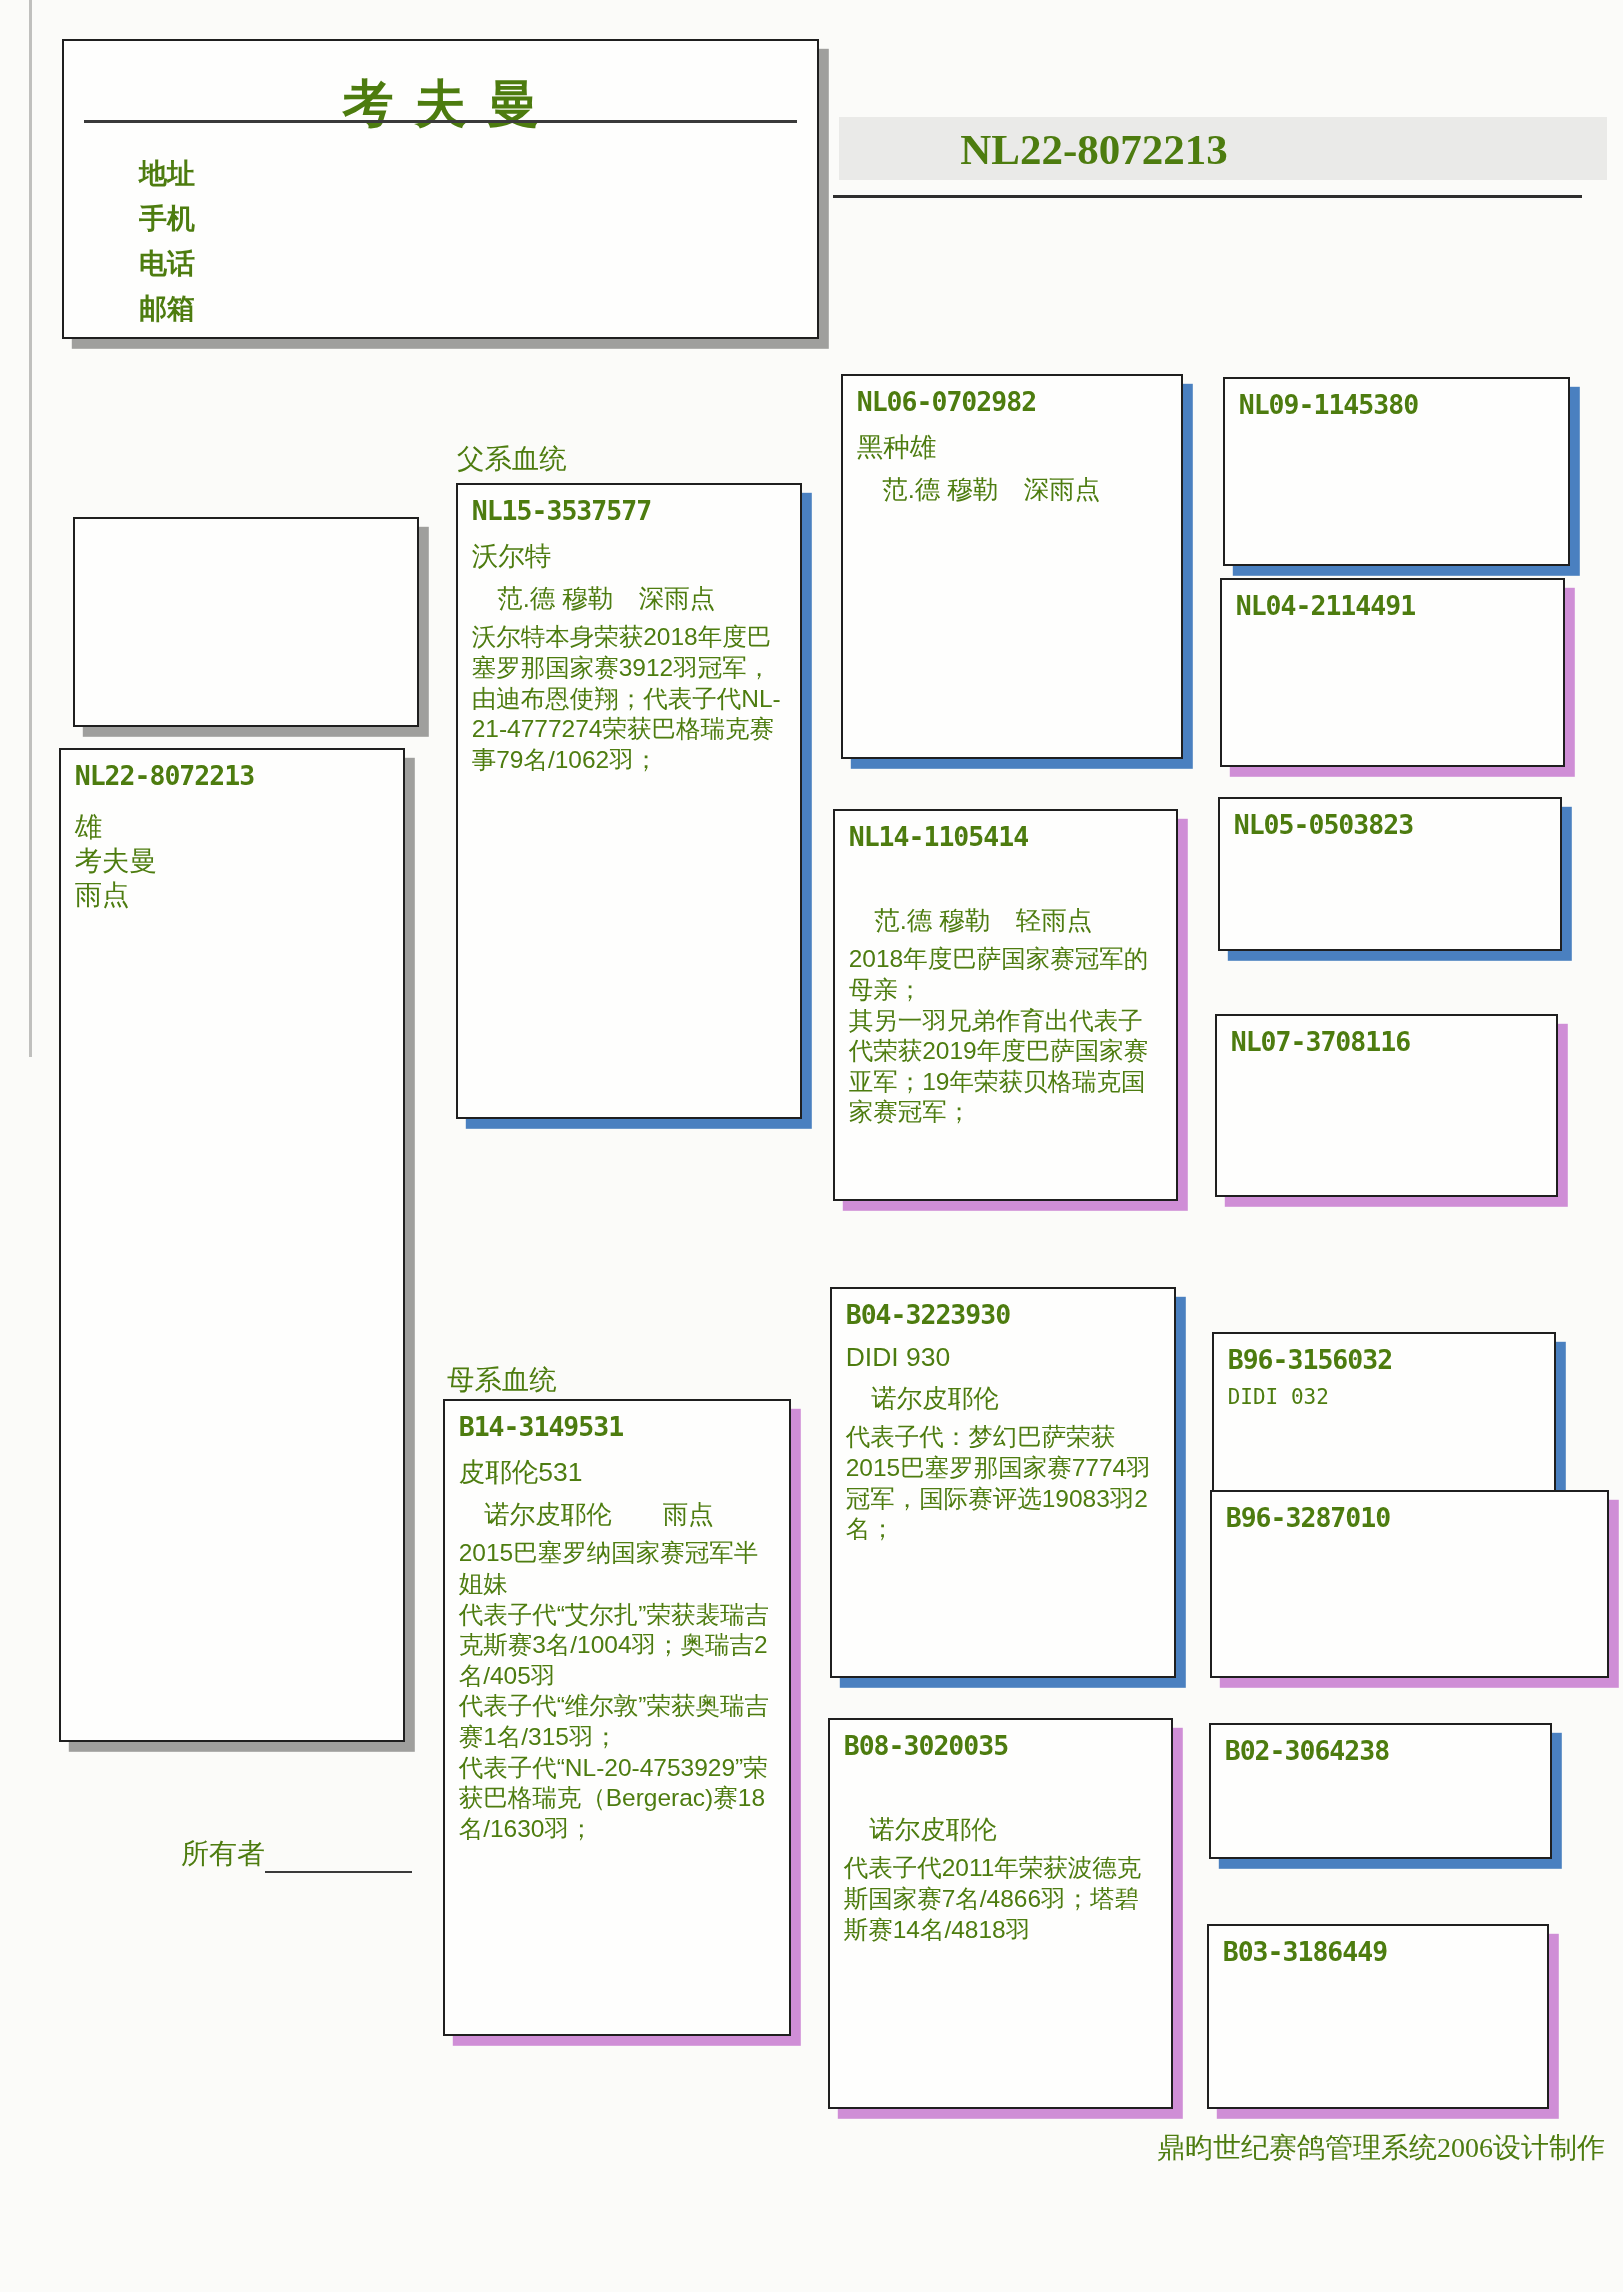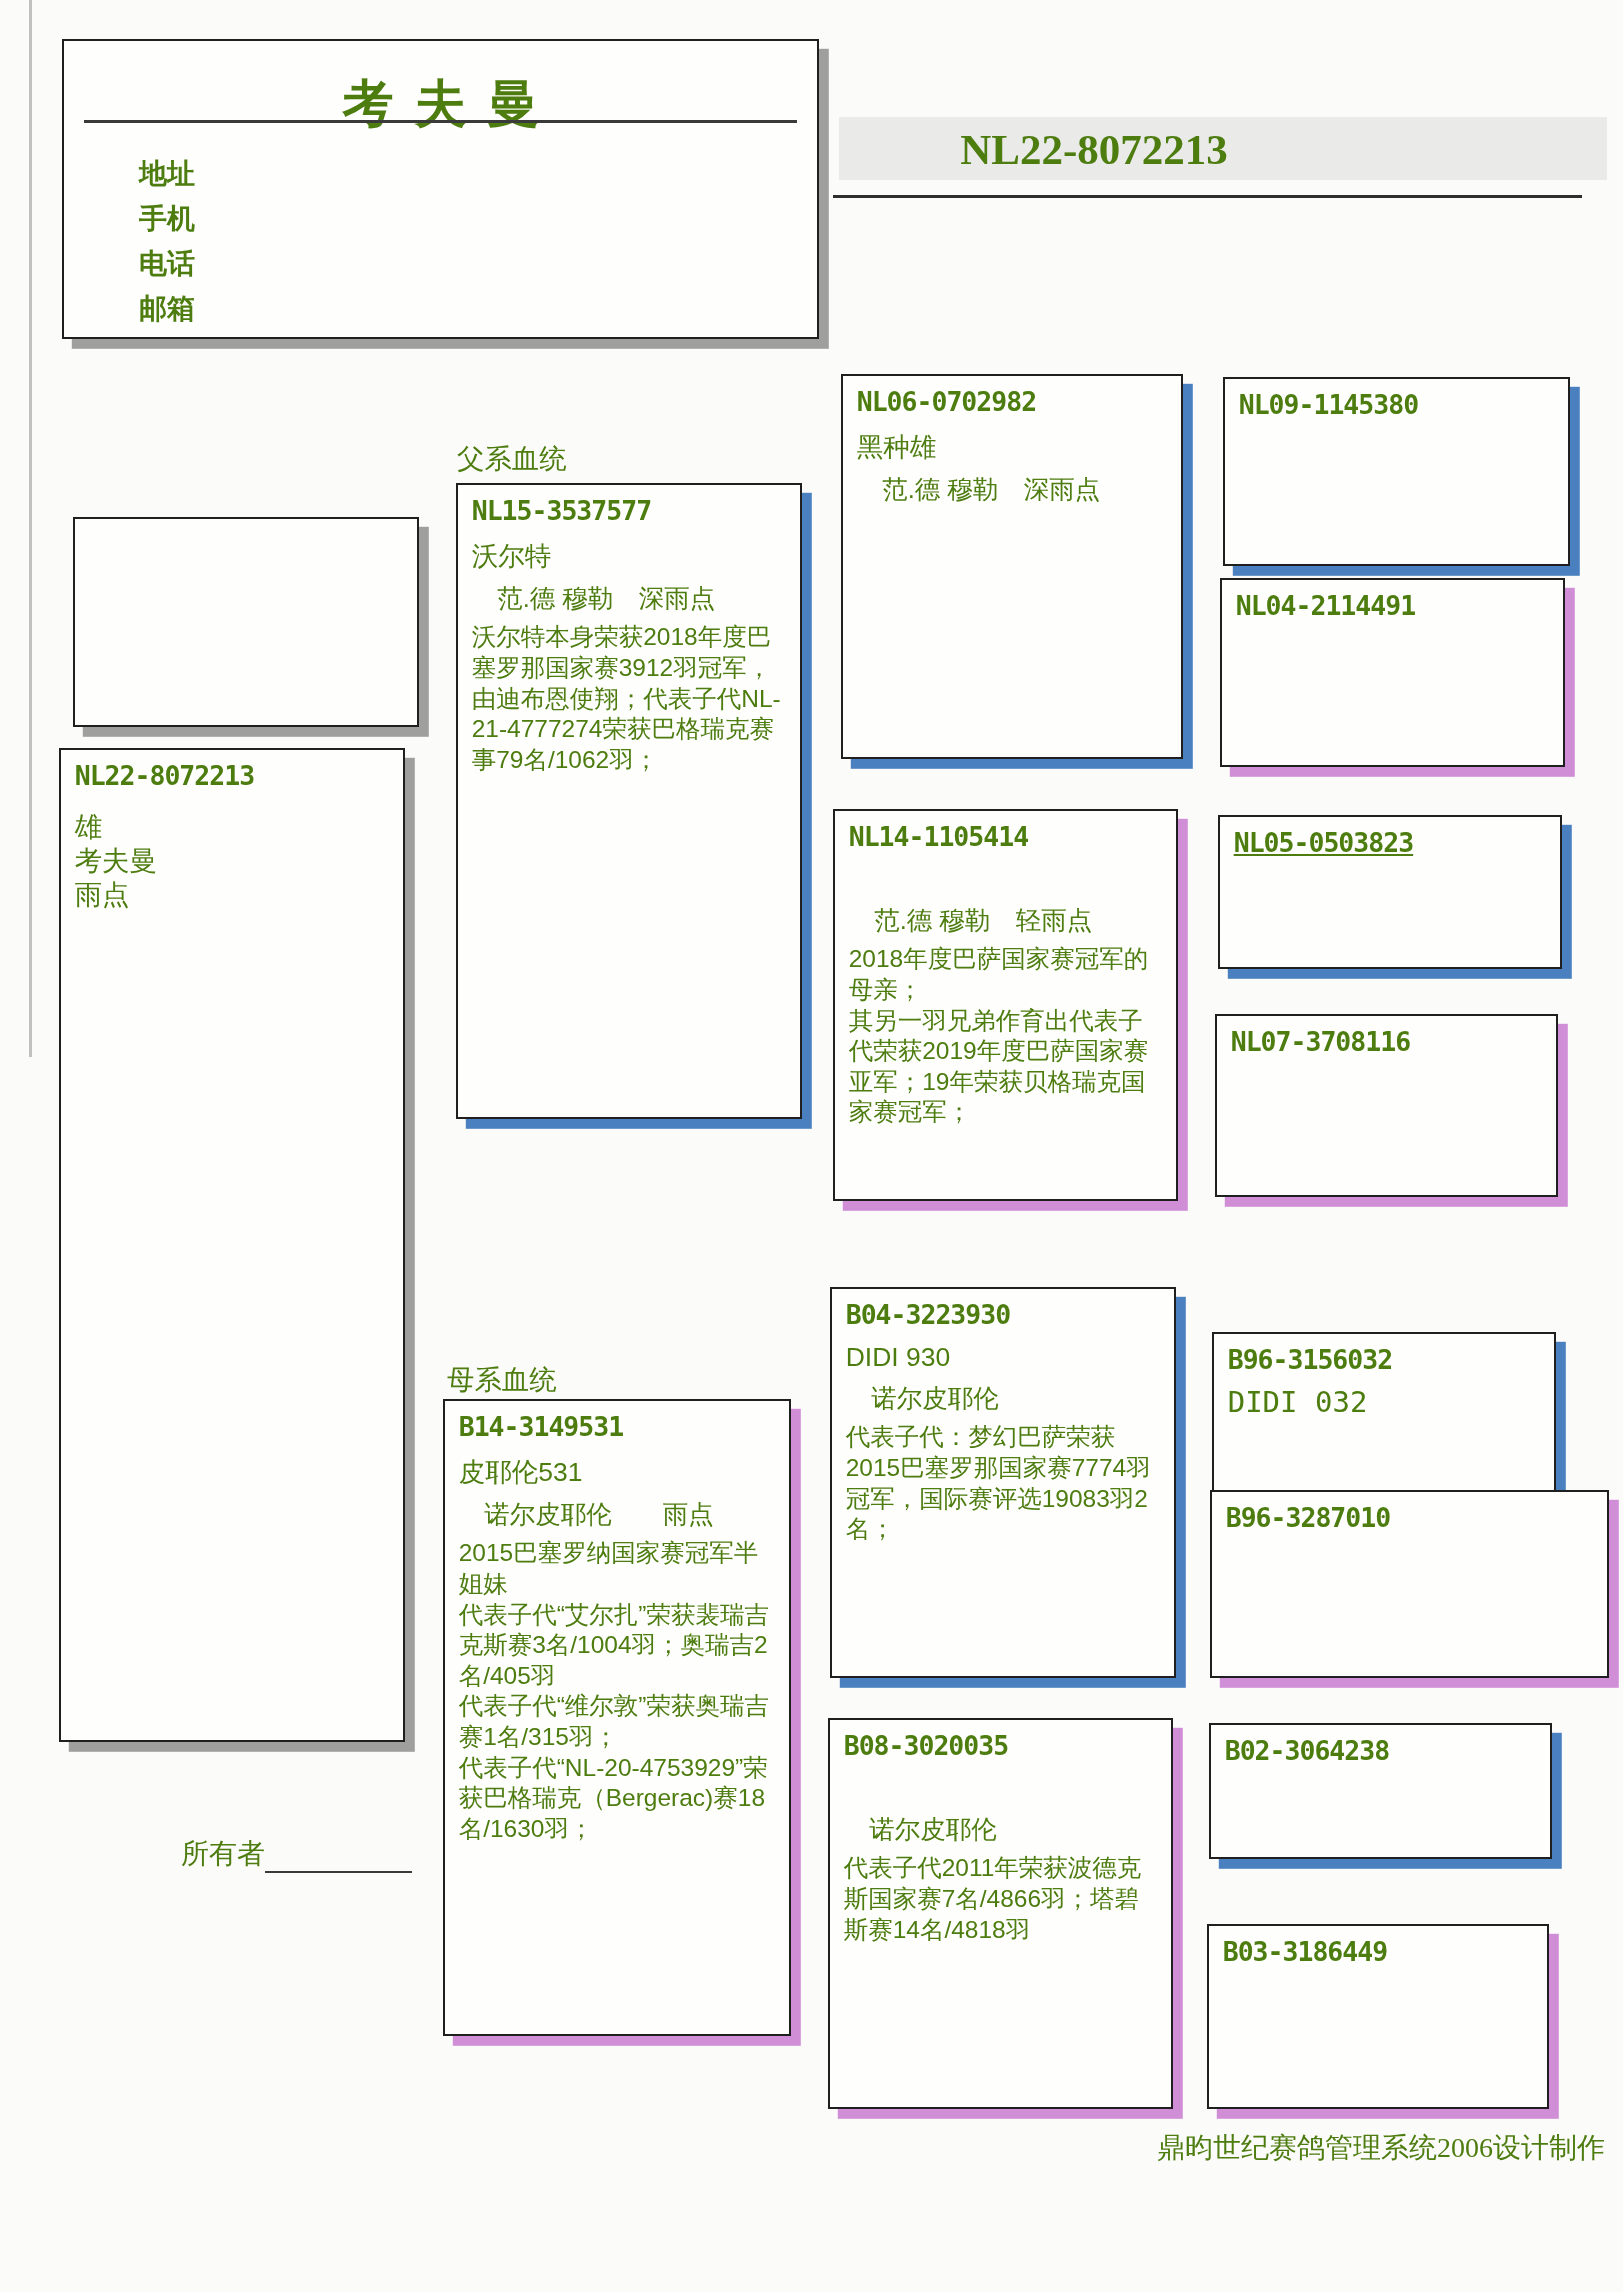--- a/index.html
+++ b/index.html
@@ -21,21 +21,21 @@
                font-family:"Liberation Serif",serif;font-weight:bold;font-size:43px;}
   .header-line{position:absolute;left:833px;top:195px;width:749px;height:2.9px;background:#2e2e2e;}
   
   .section-label{position:absolute;font-size:27.4px;}
   .pbox{padding:9.8px 13.7px;}
   .ring{font-family:"DejaVu Sans Mono",monospace;font-weight:bold;font-size:26.5px;letter-spacing:-1px;}
   .pname{font-size:26.5px;margin-top:11.8px;min-height:32px;}
   .pstrain{font-size:25.5px;margin-top:7.8px;text-indent:25.5px;white-space:pre-wrap;}
   .pdesc{font-size:24.5px;line-height:1.25;margin-top:5.9px;white-space:pre-line;}
   .subject-lines{margin-top:19.6px;font-size:27.4px;line-height:34px;}
-  .ggname{font-family:"DejaVu Sans Mono",monospace;font-size:29px;margin-top:9.8px;}
+  .ggname{font-family:"DejaVu Sans Mono",monospace;font-size:21px;margin-top:9.8px;}
   
   .owner-line{position:absolute;left:181px;top:1835px;font-size:28px;display:flex;align-items:flex-end;}
   .sig-underline{display:inline-block;width:147px;height:31px;border-bottom:2px solid #3a3a3a;}
   .footer{position:absolute;left:1157px;top:2129px;font-size:28px;font-family:"Liberation Serif",serif;}
 </style>
 </head>
 <body>
 
 <div class="page">
   <div class="scan-edge"></div>
@@ -114,21 +114,21 @@
   </div>
 
   <div class="box pbox shadow-blue" style="left:1223px;top:377px;width:347px;height:189px;">
     <div class="ring">NL09-1145380</div>
     <div class="ggname"></div>
   </div>
   <div class="box pbox shadow-pink" style="left:1220px;top:578px;width:345px;height:189px;">
     <div class="ring">NL04-2114491</div>
     <div class="ggname"></div>
   </div>
-  <div class="box pbox shadow-blue" style="left:1218px;top:815px;width:344px;height:154px;text-decoration:underline;">
+  <div class="box pbox shadow-blue" style="left:1218px;top:797px;width:344px;height:154px;">
     <div class="ring">NL05-0503823</div>
     <div class="ggname"></div>
   </div>
   <div class="box pbox shadow-pink" style="left:1215px;top:1014px;width:343px;height:183px;">
     <div class="ring">NL07-3708116</div>
     <div class="ggname"></div>
   </div>
   <div class="box pbox shadow-blue" style="left:1212px;top:1332px;width:344px;height:188px;">
     <div class="ring">B96-3156032</div>
     <div class="ggname">DIDI 032</div>

